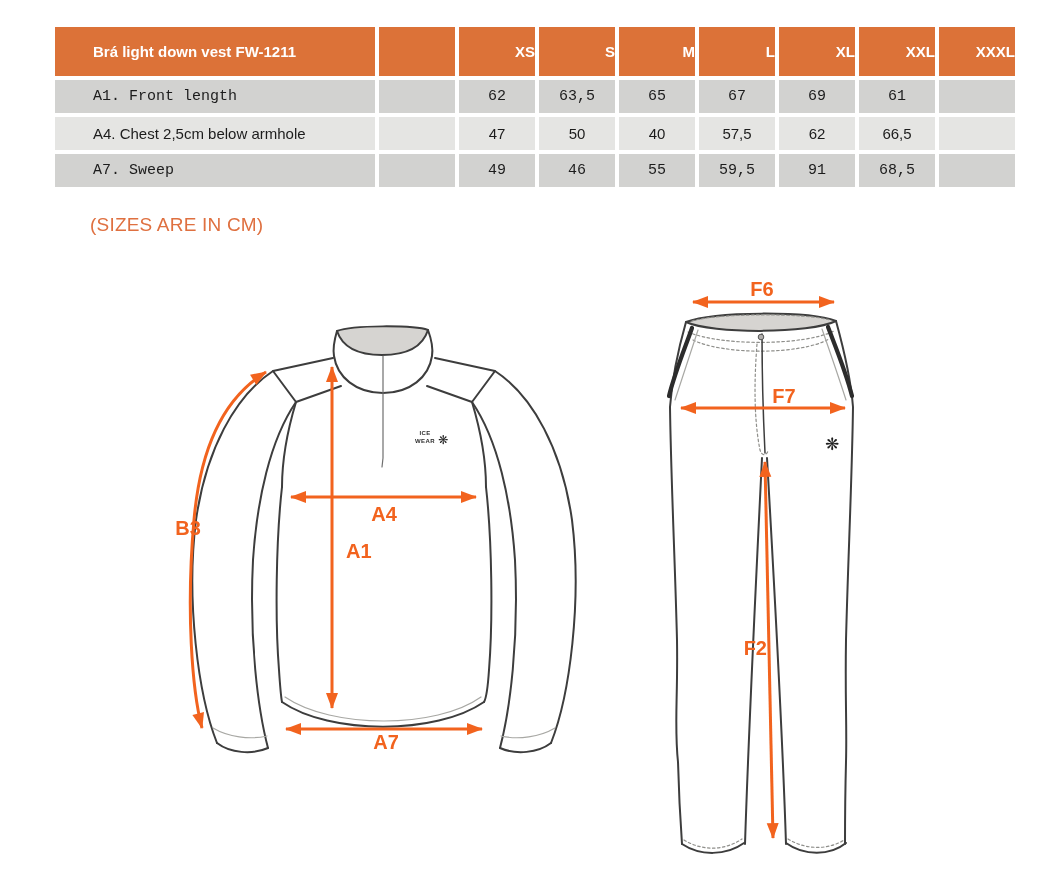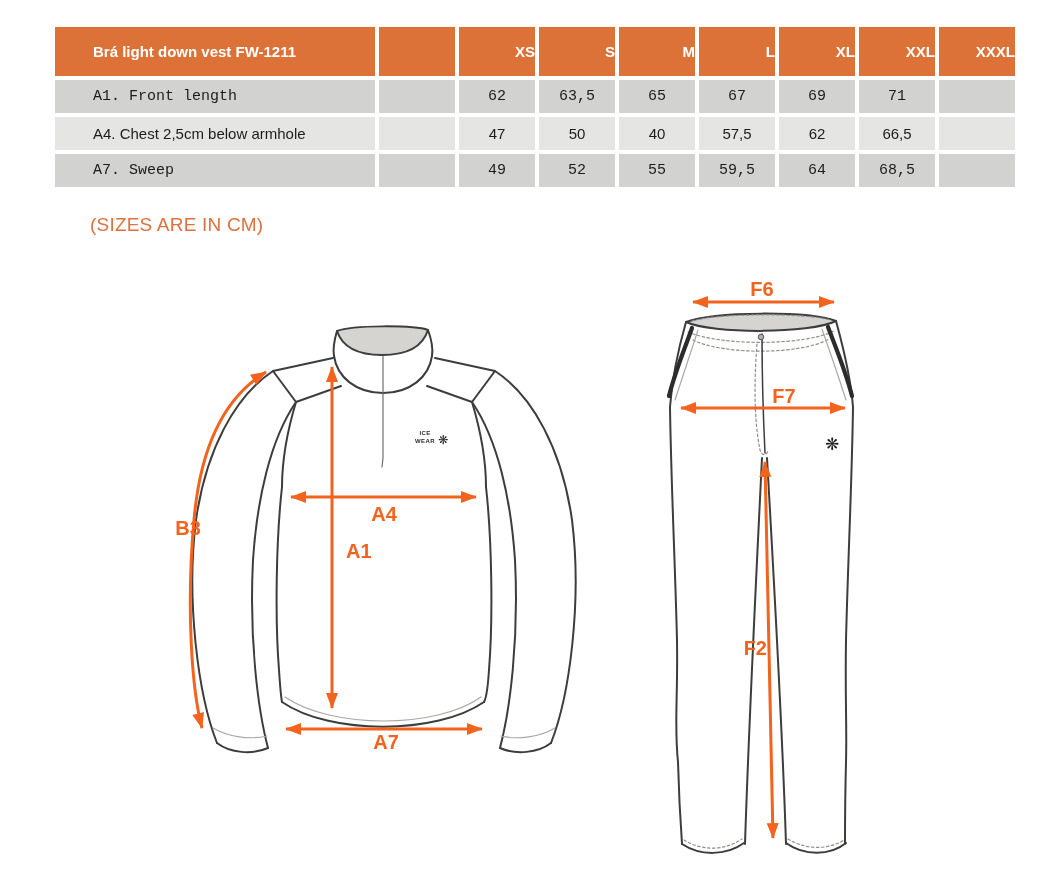--- a/index.html
+++ b/index.html
@@ -70,42 +70,42 @@
     </thead>
     <tbody>
       <tr class="row-dark">
         <td class="c-label">A1. Front length</td>
         <td></td>
         <td>62</td>
         <td>63,5</td>
         <td>65</td>
         <td>67</td>
         <td>69</td>
-        <td>71</td>
+        <td>61</td>
         <td></td>
       </tr>
       <tr class="row-light">
         <td class="c-label">A4. Chest 2,5cm below armhole</td>
         <td></td>
         <td>47</td>
         <td>50</td>
         <td>40</td>
         <td>57,5</td>
         <td>62</td>
         <td>66,5</td>
         <td></td>
       </tr>
       <tr class="row-dark">
         <td class="c-label">A7. Sweep</td>
         <td></td>
         <td>49</td>
-        <td>52</td>
+        <td>46</td>
         <td>55</td>
         <td>59,5</td>
-        <td>64</td>
+        <td>91</td>
         <td>68,5</td>
         <td></td>
       </tr>
     </tbody>
   </table>
 
   <div class="note">(SIZES ARE IN CM)</div>
 
   <svg class="diagram" width="1037" height="893" viewBox="0 0 1037 893">
     <defs>

